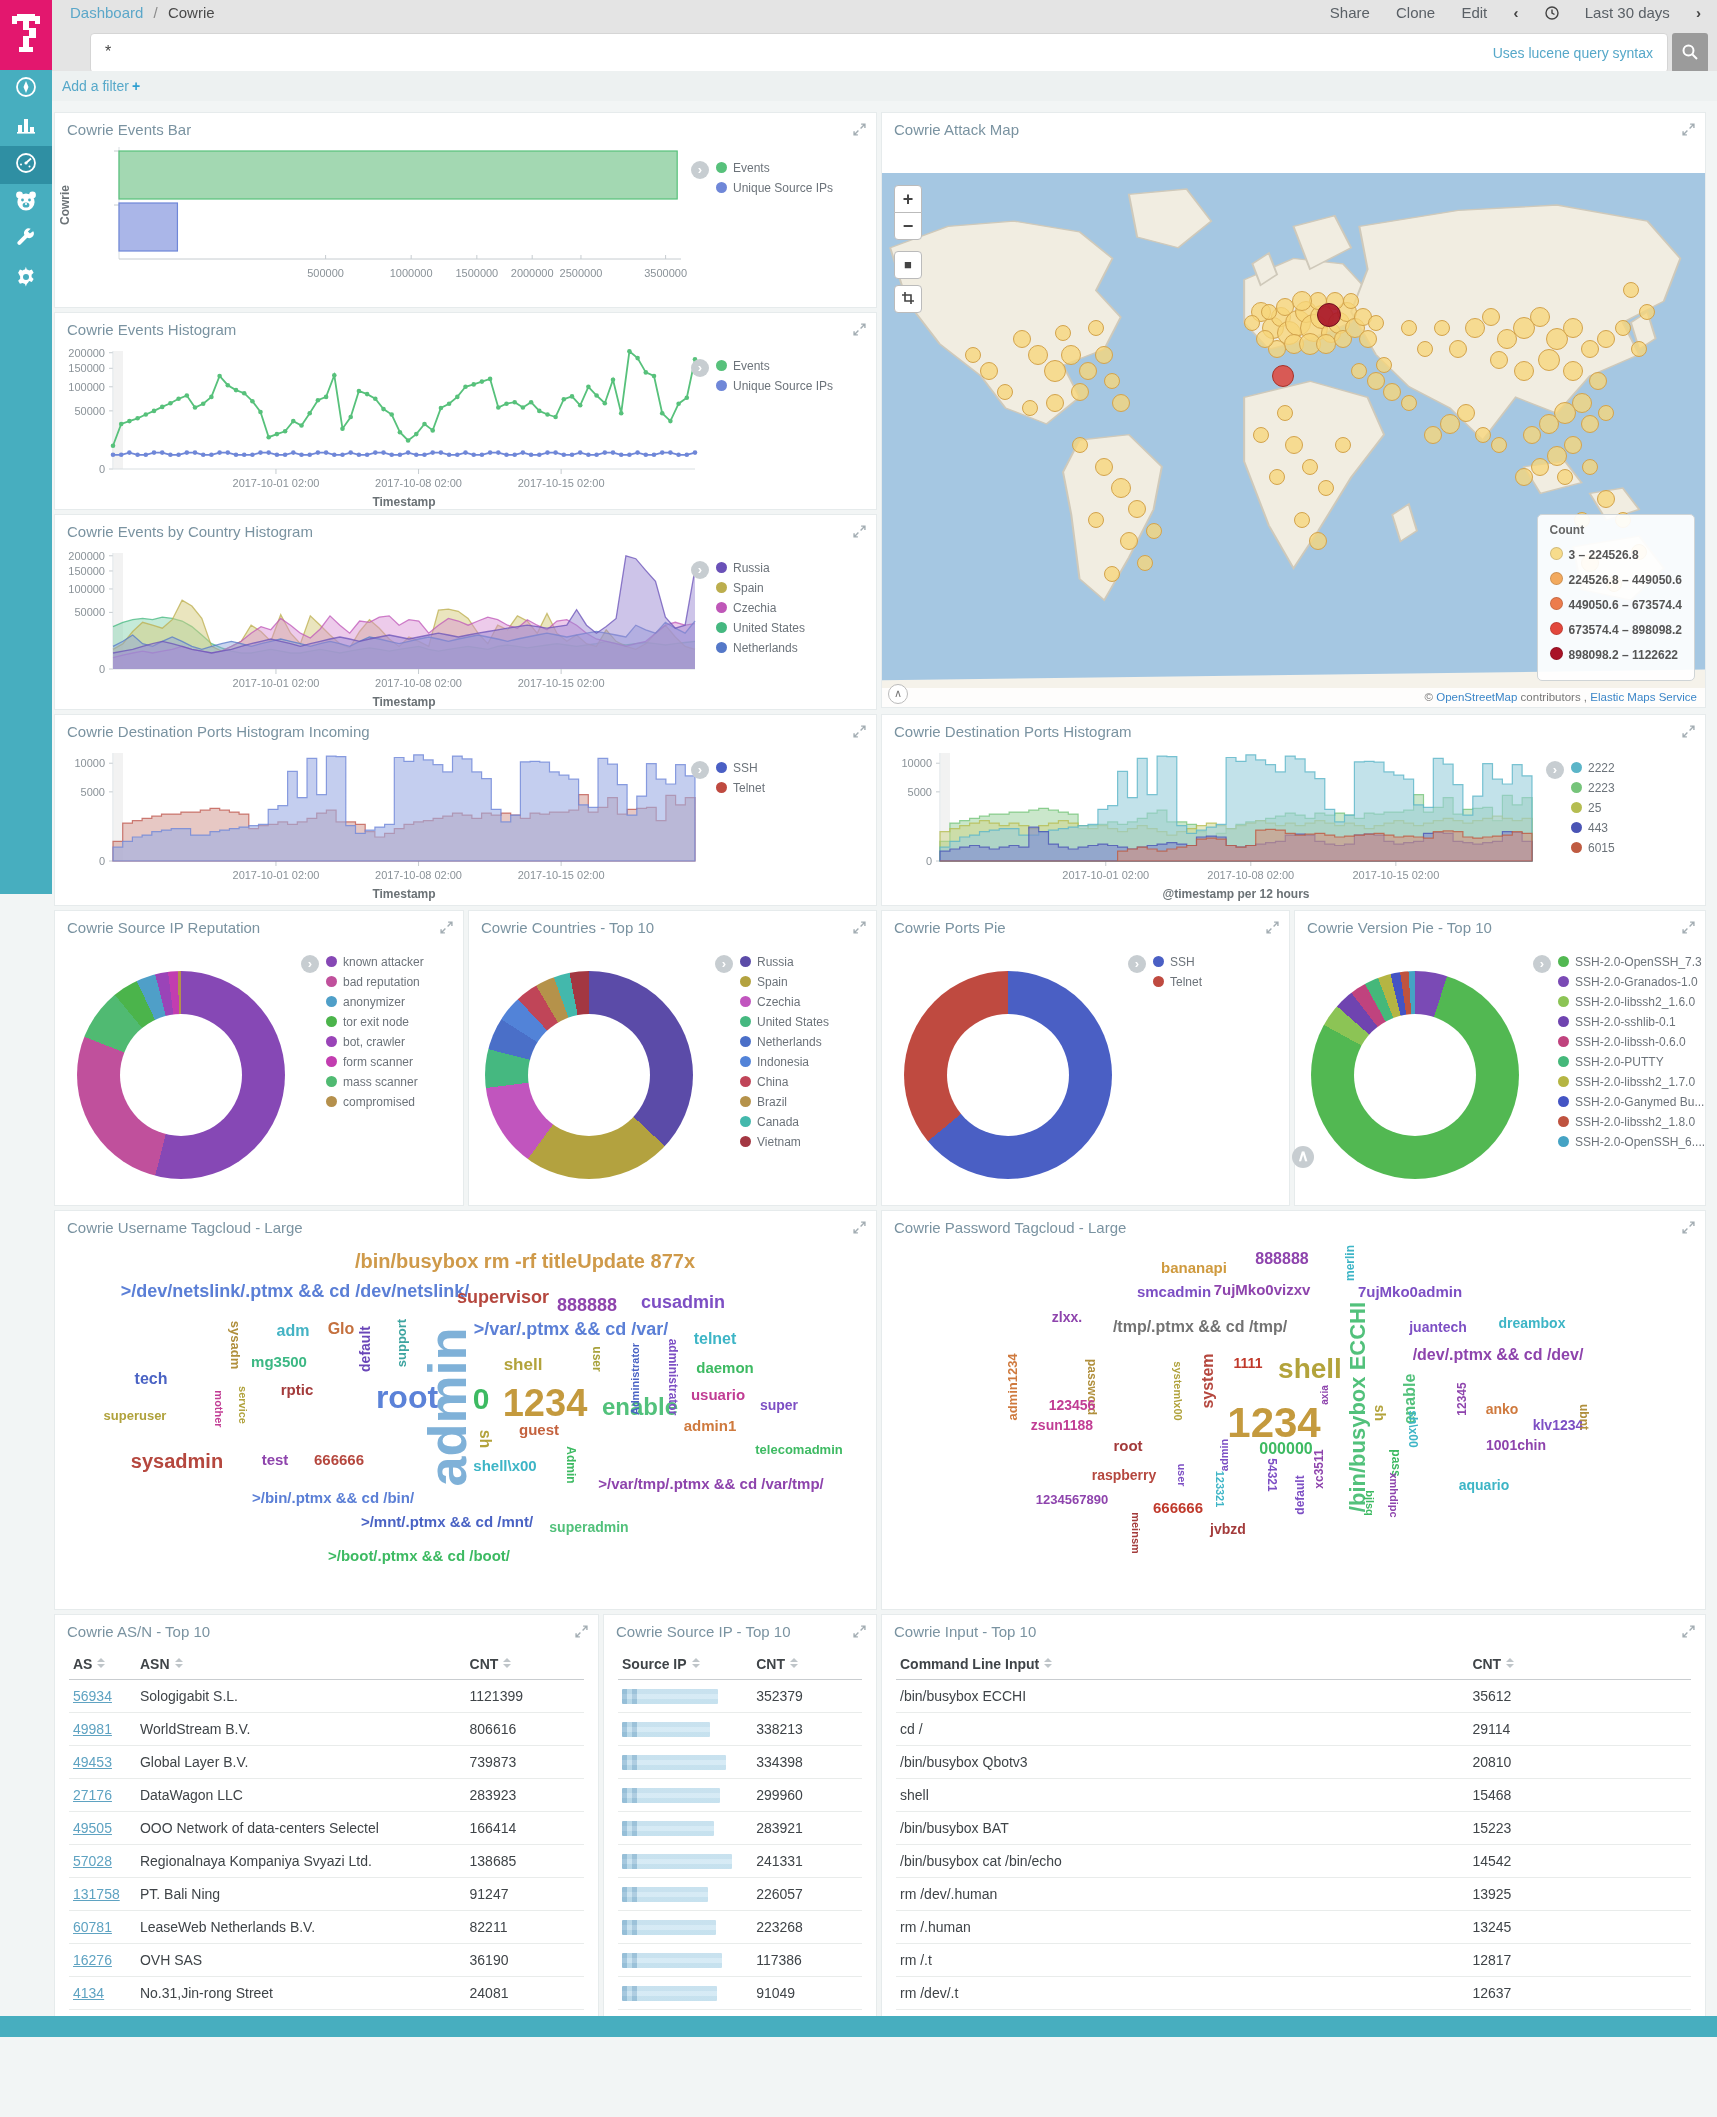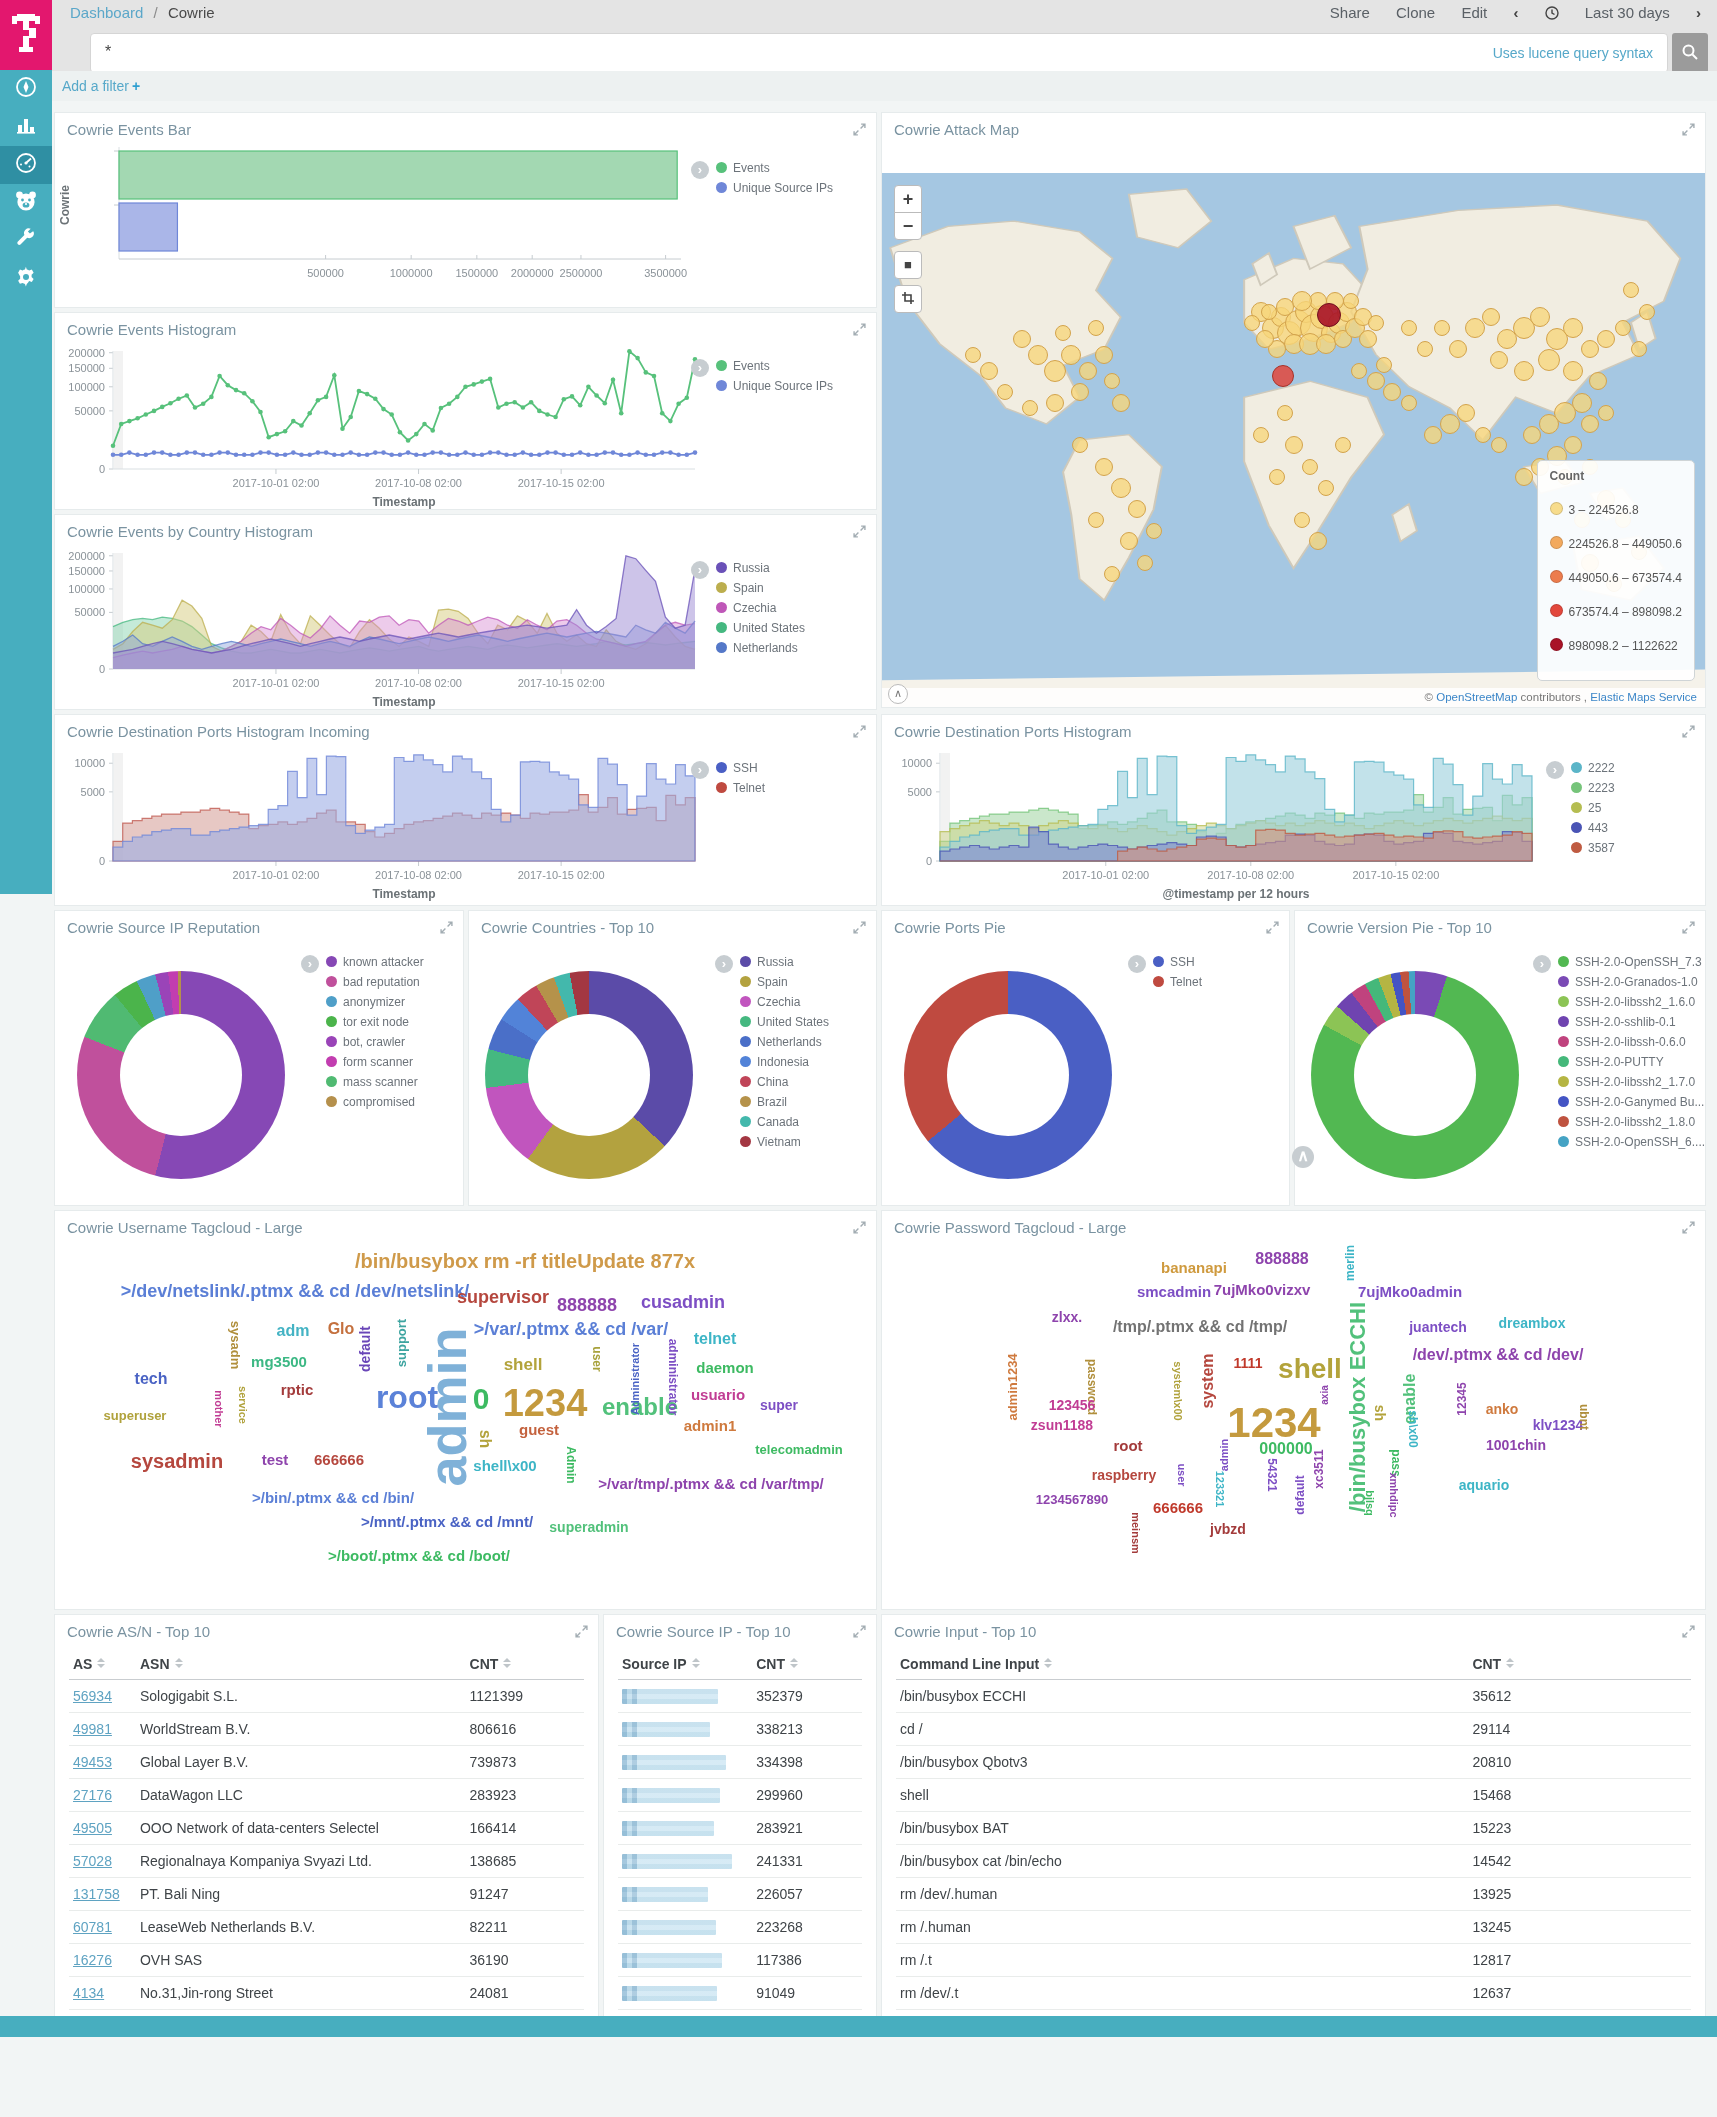--- a/index.html
+++ b/index.html
@@ -61,21 +61,21 @@
   
   .mapbox{position:absolute;left:0;top:30px;right:0;bottom:0;background:#a5c7e2;overflow:hidden;}
   .mapland{position:absolute;left:0;top:0;width:100%;height:100%;}
   .mcircle{position:absolute;border-radius:50%;transform:translate(-50%,-50%);}
   .mc0{background:rgba(247,214,122,.78);border:1.5px solid #d3a34c;}
   .mc1{background:rgba(224,71,60,.85);border:1.5px solid #a83228;}
   .mc2{background:rgba(169,19,39,.9);border:1.5px solid #70101f;}
   .mapctl{position:absolute;width:28px;height:28px;background:#fff;border:1px solid #bbb;border-radius:4px;text-align:center;line-height:26px;font-size:18px;font-weight:bold;color:#444;cursor:pointer;box-sizing:border-box;}
   .maplegend{position:absolute;right:10px;bottom:26px;background:rgba(255,255,255,.92);border:1px solid #cfd4d6;border-radius:5px;padding:8px 12px;font-size:12px;color:#555;}
   .maplegend .t{font-weight:bold;color:#666;margin-bottom:4px;}
-  .maplegend .row{margin:19px 0;white-space:nowrap;}
+  .maplegend .row{margin:10px 0;white-space:nowrap;font-weight:bold;}
   .attrib{position:absolute;right:0;bottom:0;left:0;height:19px;background:rgba(255,255,255,.85);font-size:11.5px;line-height:19px;color:#777;text-align:right;padding-right:8px;}
   .attrib a{color:#3b86c8;cursor:pointer;}
   .attrtoggle{position:absolute;left:6px;bottom:3px;width:18px;height:18px;border-radius:50%;background:#fff;border:1px solid #bbb;color:#777;text-align:center;line-height:16px;font-size:11px;cursor:pointer;}
   .scrollup{position:absolute;width:22px;height:22px;border-radius:50%;background:#c7cdd1;color:#fff;text-align:center;line-height:20px;font-weight:bold;cursor:pointer;}
   .footerbar{position:absolute;left:0;bottom:0;width:1717px;height:21px;background:#47aebf;}
 </style>
 </head>
 <body>
 
 <div class="page">
@@ -648,21 +648,21 @@
           <path d="M58 116L58.0 102.2L67.9 102.2L67.9 96.4L77.7 96.4L77.7 92.0L87.6 92.0L87.6 90.1L97.5 90.1L97.5 86.7L107.3 86.7L107.3 85.1L117.2 85.1L117.2 83.6L127.1 83.6L127.1 83.6L136.9 83.6L136.9 90.1L146.8 90.1L146.8 90.1L156.7 90.1L156.7 86.7L166.5 86.7L166.5 85.1L176.4 85.1L176.4 83.6L186.3 83.6L186.3 82.1L196.1 82.1L196.1 80.7L206.0 80.7L206.0 79.4L215.9 79.4L215.9 64.3L225.7 64.3L225.7 60.7L235.6 60.7L235.6 26.4L245.5 26.4L245.5 52.6L255.3 52.6L255.3 13.4L265.2 13.4L265.2 49.7L275.1 49.7L275.1 11.1L284.9 11.1L284.9 11.6L294.8 11.6L294.8 80.7L304.7 80.7L304.7 88.3L314.5 88.3L314.5 85.1L324.4 85.1L324.4 82.1L334.3 82.1L334.3 79.4L344.1 79.4L344.1 12.5L354.0 12.5L354.0 16.3L363.9 16.3L363.9 9.8L373.7 9.8L373.7 14.9L383.6 14.9L383.6 19.7L393.5 19.7L393.5 26.9L403.3 26.9L403.3 11.1L413.2 11.1L413.2 13.9L423.1 13.9L423.1 26.9L432.9 26.9L432.9 33.6L442.8 33.6L442.8 64.3L452.7 64.3L452.7 76.9L462.5 76.9L462.5 70.1L472.4 70.1L472.4 16.8L482.3 16.8L482.3 16.3L492.1 16.3L492.1 17.2L502.0 17.2L502.0 26.9L511.9 26.9L511.9 30.2L521.7 30.2L521.7 34.2L531.6 34.2L531.6 59.8L541.5 59.8L541.5 62.4L551.3 62.4L551.3 13.4L561.2 13.4L561.2 19.2L571.1 19.2L571.1 39.6L580.9 39.6L580.9 70.1L590.8 70.1L590.8 51.1L600.7 51.1L600.7 18.7L610.5 18.7L610.5 34.2L620.4 34.2L620.4 39.0L630.3 39.0L630.3 19.7L640.1 19.7L640.1 30.8L650.0 30.8L650 116Z" fill="#99cfdc" fill-opacity="0.6" stroke="#5bb5c8" stroke-opacity="0.8" stroke-width="1.2"></path>
           <path d="M58 116L58.0 106.2L67.9 106.2L67.9 104.0L77.7 104.0L77.7 102.2L87.6 102.2L87.6 100.5L97.5 100.5L97.5 102.2L107.3 102.2L107.3 104.0L117.2 104.0L117.2 102.2L127.1 102.2L127.1 100.5L136.9 100.5L136.9 102.2L146.8 102.2L146.8 82.1L156.7 82.1L156.7 86.7L166.5 86.7L166.5 99.1L176.4 99.1L176.4 102.2L186.3 102.2L186.3 104.0L196.1 104.0L196.1 102.2L206.0 102.2L206.0 100.5L215.9 100.5L215.9 99.1L225.7 99.1L225.7 100.5L235.6 100.5L235.6 102.2L245.5 102.2L245.5 104.0L255.3 104.0L255.3 102.2L265.2 102.2L265.2 100.5L275.1 100.5L275.1 99.1L284.9 99.1L284.9 97.7L294.8 97.7L294.8 99.1L304.7 99.1L304.7 100.5L314.5 100.5L314.5 92.0L324.4 92.0L324.4 91.1L334.3 91.1L334.3 92.0L344.1 92.0L344.1 100.5L354.0 100.5L354.0 102.2L363.9 102.2L363.9 100.5L373.7 100.5L373.7 99.1L383.6 99.1L383.6 97.7L393.5 97.7L393.5 96.4L403.3 96.4L403.3 90.1L413.2 90.1L413.2 89.2L423.1 89.2L423.1 90.1L432.9 90.1L432.9 96.4L442.8 96.4L442.8 99.1L452.7 99.1L452.7 100.5L462.5 100.5L462.5 99.1L472.4 99.1L472.4 90.1L482.3 90.1L482.3 89.2L492.1 89.2L492.1 90.1L502.0 90.1L502.0 96.4L511.9 96.4L511.9 99.1L521.7 99.1L521.7 97.7L531.6 97.7L531.6 96.4L541.5 96.4L541.5 88.3L551.3 88.3L551.3 87.5L561.2 87.5L561.2 88.3L571.1 88.3L571.1 96.4L580.9 96.4L580.9 97.7L590.8 97.7L590.8 99.1L600.7 99.1L600.7 97.7L610.5 97.7L610.5 96.4L620.4 96.4L620.4 86.7L630.3 86.7L630.3 87.5L640.1 87.5L640.1 96.4L650.0 96.4L650 116Z" fill="#8089cf" fill-opacity="0.6" stroke="#4a54b5" stroke-opacity="0.8" stroke-width="1.2"></path>
           <path d="M58 116L58.0 116.0L67.9 116.0L67.9 116.0L77.7 116.0L77.7 116.0L87.6 116.0L87.6 116.0L97.5 116.0L97.5 116.0L107.3 116.0L107.3 116.0L117.2 116.0L117.2 116.0L127.1 116.0L127.1 116.0L136.9 116.0L136.9 116.0L146.8 116.0L146.8 116.0L156.7 116.0L156.7 116.0L166.5 116.0L166.5 116.0L176.4 116.0L176.4 116.0L186.3 116.0L186.3 116.0L196.1 116.0L196.1 116.0L206.0 116.0L206.0 116.0L215.9 116.0L215.9 116.0L225.7 116.0L225.7 116.0L235.6 116.0L235.6 106.2L245.5 106.2L245.5 104.0L255.3 104.0L255.3 102.2L265.2 102.2L265.2 104.0L275.1 104.0L275.1 106.2L284.9 106.2L284.9 104.0L294.8 104.0L294.8 102.2L304.7 102.2L304.7 100.5L314.5 100.5L314.5 94.1L324.4 94.1L324.4 93.1L334.3 93.1L334.3 94.1L344.1 94.1L344.1 100.5L354.0 100.5L354.0 102.2L363.9 102.2L363.9 100.5L373.7 100.5L373.7 85.1L383.6 85.1L383.6 84.3L393.5 84.3L393.5 85.1L403.3 85.1L403.3 88.3L413.2 88.3L413.2 90.1L423.1 90.1L423.1 89.2L432.9 89.2L432.9 88.3L442.8 88.3L442.8 90.1L452.7 90.1L452.7 92.0L462.5 92.0L462.5 91.1L472.4 91.1L472.4 90.1L482.3 90.1L482.3 89.2L492.1 89.2L492.1 88.3L502.0 88.3L502.0 90.1L511.9 90.1L511.9 92.0L521.7 92.0L521.7 91.1L531.6 91.1L531.6 92.0L541.5 92.0L541.5 93.1L551.3 93.1L551.3 86.7L561.2 86.7L561.2 85.9L571.1 85.9L571.1 86.7L580.9 86.7L580.9 92.0L590.8 92.0L590.8 93.1L600.7 93.1L600.7 92.0L610.5 92.0L610.5 91.1L620.4 91.1L620.4 90.1L630.3 90.1L630.3 86.7L640.1 86.7L640.1 88.3L650.0 88.3L650 116Z" fill="#d4937f" fill-opacity="0.6" stroke="#bf5b41" stroke-opacity="0.8" stroke-width="1.2"></path>
         </svg><div class="legend" style="left:664px;top:16px">
           <span class="lgt">›</span>
           <div>
             <div class="lg-item"><span class="dot" style="background:#5bb5c8"></span><span>2222</span></div>
             <div class="lg-item"><span class="dot" style="background:#76c47a"></span><span>2223</span></div>
             <div class="lg-item"><span class="dot" style="background:#b5bd51"></span><span>25</span></div>
             <div class="lg-item"><span class="dot" style="background:#4a54b5"></span><span>443</span></div>
-            <div class="lg-item"><span class="dot" style="background:#bf5b41"></span><span>3587</span></div>
+            <div class="lg-item"><span class="dot" style="background:#bf5b41"></span><span>6015</span></div>
           </div>
         </div></div>
   <span class="expand"><svg width="13" height="13" viewBox="0 0 12 12">
           <path d="M7.5 1H11v3.5M11 1L7 5M4.5 11H1V7.5M1 11l4-4" fill="none" stroke="#a3adb3" stroke-width="1.3"></path>
         </svg></span>
     </div>
 
   <div class="panel" style="left:54px;top:910px;width:410px;height:296px">
     <div class="ptitle">Cowrie Source IP Reputation</div>
     <div class="chart">

